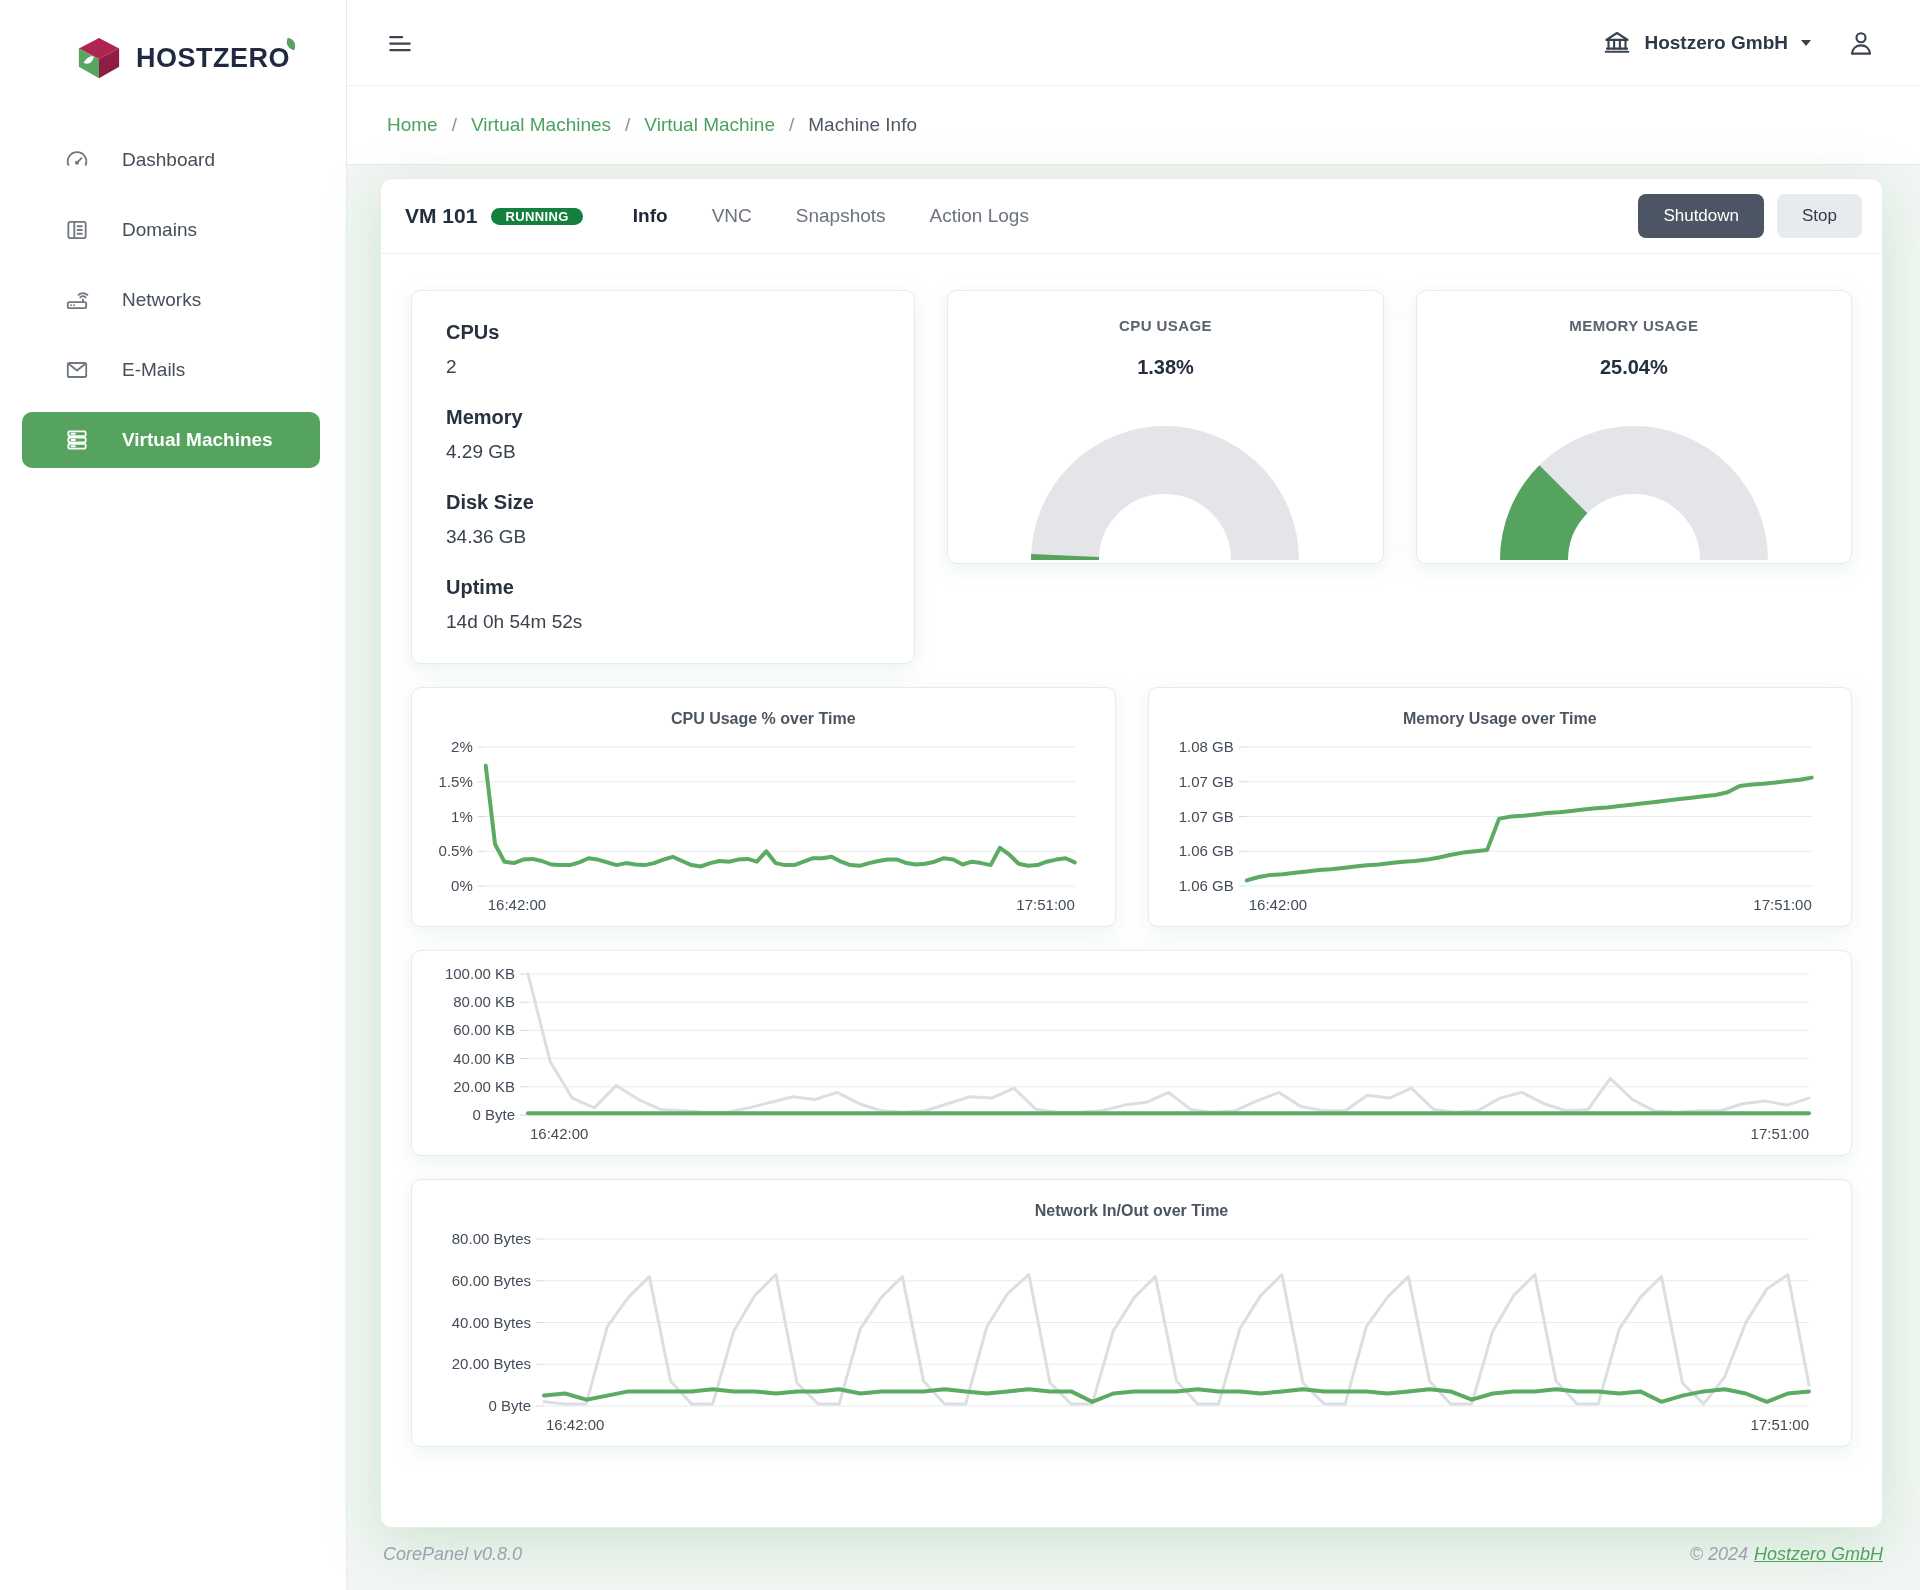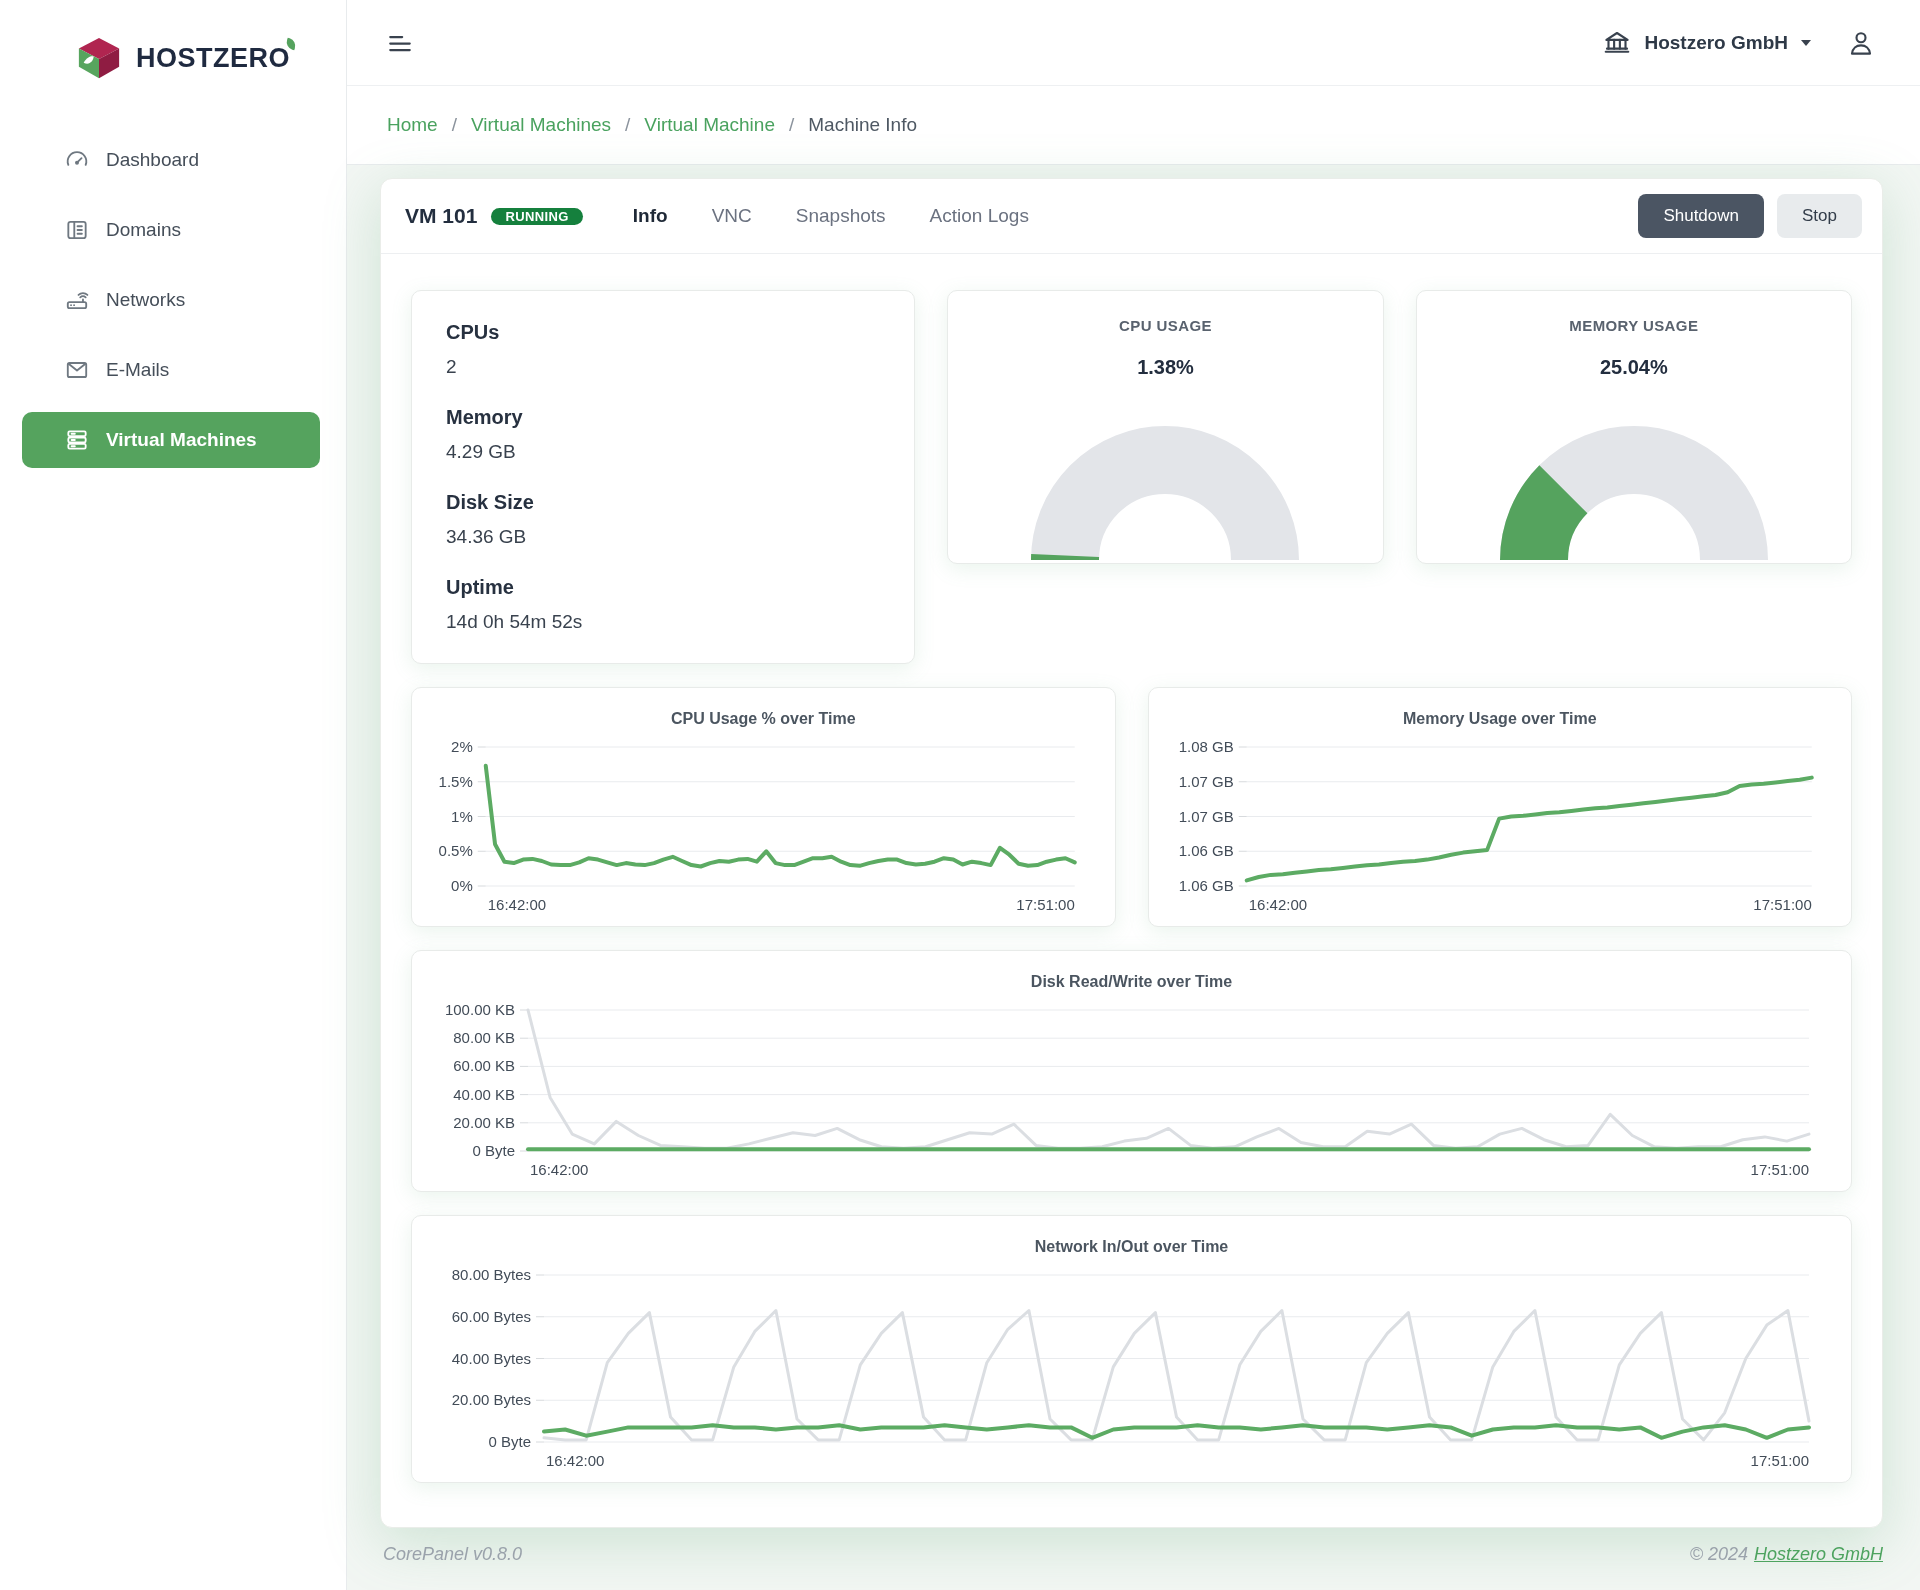--- a/index.html
+++ b/index.html
@@ -9,21 +9,21 @@
 
   
   .sidebar { width:347px; background:#ffffff; border-right:1px solid #e8ebed;
     flex-shrink:0; display:flex; flex-direction:column; }
   .logo { display:flex; align-items:center; gap:14px; padding:20px 0 0 76px; height:96px; cursor:pointer; }
   .logo-text { font-size:27px; font-weight:800; letter-spacing:.5px; color:#1f2a40; }
   .logo-o { position:relative; display:inline-block; }
   .logo-o::after { content:""; position:absolute; top:-4px; right:-6px; width:10px; height:10px;
     background:#55a35e; border-radius:0 80% 0 80%; transform:rotate(18deg); }
   .nav { margin-top:36px; }
-  .nav-item { display:flex; align-items:center; gap:16px; padding:15px 18px 15px 42px;
+  .nav-item { display:flex; align-items:center; gap:32px; padding:15px 18px 15px 42px;
     margin:0 26px 14px 22px; border-radius:10px; cursor:pointer; }
   .nav-item .nav-label { font-size:19px; color:#454e59; }
   .nav-item svg { width:26px; height:26px; flex-shrink:0; stroke:#6f7881; fill:none;
     stroke-width:1.7; stroke-linecap:round; stroke-linejoin:round; }
   .nav-item.active { background:#55a35e; }
   .nav-item.active .nav-label { color:#ffffff; font-weight:600; }
   .nav-item.active svg { stroke:#ffffff; }
 
   
   .main { flex:1; display:flex; flex-direction:column; background:#f2f6f3; }
@@ -292,21 +292,20 @@
                   <text x="63" y="153" text-anchor="end" font-size="15" fill="#424c58">1.06 GB</text>
                   <text x="78" y="172" font-size="15" fill="#424c58">16:42:00</text>
                   <text x="641" y="172" text-anchor="end" font-size="15" fill="#424c58">17:51:00</text>
                   <polyline points="76.0,142.4 88.0,139.0 100.0,136.9 112.1,136.2 124.1,134.8 136.1,133.4 148.1,132.0 160.1,131.3 172.2,129.9 184.2,128.5 196.2,127.2 208.2,126.5 220.3,125.1 232.3,123.7 244.3,123.0 256.3,121.6 268.3,119.5 280.4,116.7 292.4,114.6 304.4,113.3 316.4,111.9 328.4,80.6 340.5,78.5 352.5,77.8 364.5,76.4 376.5,75.0 388.6,74.3 400.6,72.9 412.6,71.6 424.6,70.2 436.6,69.5 448.7,68.1 460.7,66.7 472.7,65.3 484.7,63.9 496.7,62.5 508.8,61.1 520.8,59.7 532.8,58.3 544.8,57.0 556.9,54.2 568.9,47.9 580.9,46.5 592.9,45.8 604.9,44.4 617.0,43.1 629.0,41.7 641.0,39.6" fill="none" stroke="#5cab63" stroke-width="4" stroke-linejoin="round" stroke-linecap="round"></polyline>
                 </svg>
             </div>
           </div>
 
           <div class="row">
             <div class="panel chart-panel">
-              <div class="chart-title">Disk Read/Write over Time</div>
               <svg height="180" viewBox="0 0 1391 180">
                   <line x1="92" y1="9" x2="1373" y2="9" stroke="#e9ebee" stroke-width="1"></line>
                   <line x1="84" y1="9" x2="92" y2="9" stroke="#d7dadd" stroke-width="1"></line>
                   <text x="79" y="14" text-anchor="end" font-size="15" fill="#424c58">100.00 KB</text>
                   <line x1="92" y1="37.2" x2="1373" y2="37.2" stroke="#e9ebee" stroke-width="1"></line>
                   <line x1="84" y1="37.2" x2="92" y2="37.2" stroke="#d7dadd" stroke-width="1"></line>
                   <text x="79" y="42.2" text-anchor="end" font-size="15" fill="#424c58">80.00 KB</text>
                   <line x1="92" y1="65.4" x2="1373" y2="65.4" stroke="#e9ebee" stroke-width="1"></line>
                   <line x1="84" y1="65.4" x2="92" y2="65.4" stroke="#d7dadd" stroke-width="1"></line>
                   <text x="79" y="70.4" text-anchor="end" font-size="15" fill="#424c58">60.00 KB</text>

